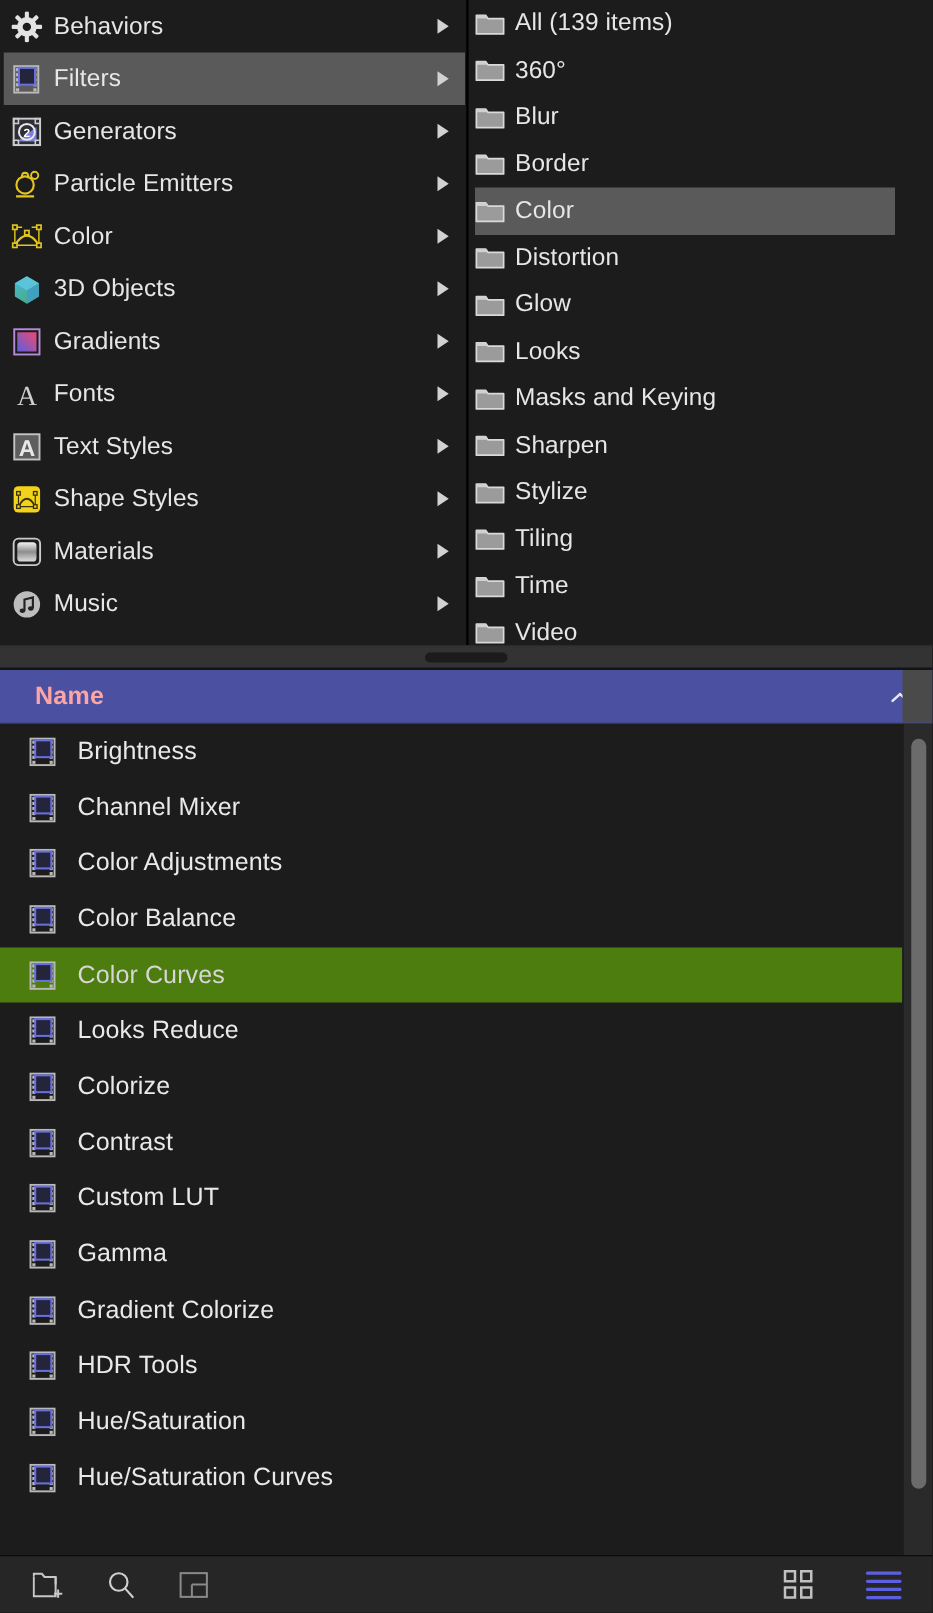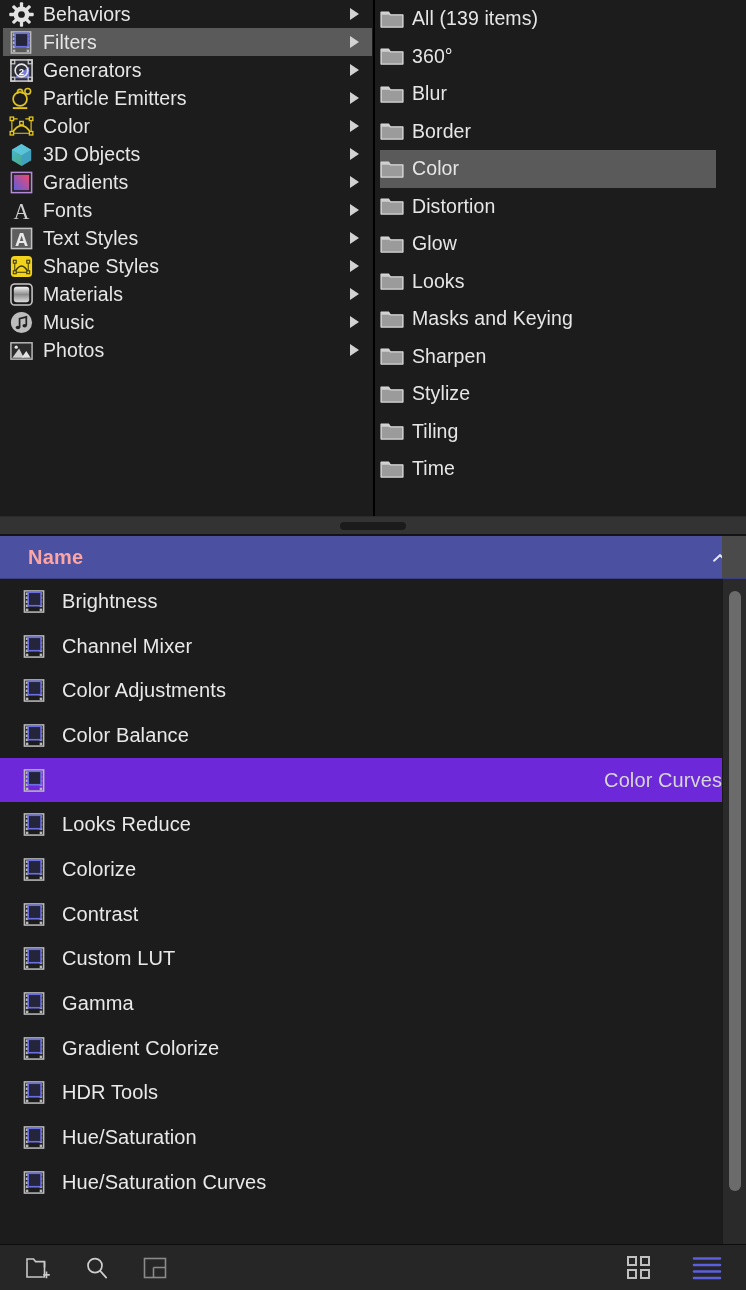--- a/index.html
+++ b/index.html
@@ -41,21 +41,21 @@
 
   .col-right {
     flex: 1 1 auto;
     background: #1c1c1c;
     overflow: hidden;
     position: relative;
   }
 
   
   .cat-row {
-    height: 28px;
+    height: 42px;
     display: flex;
     align-items: center;
     padding: 0 10px 0 8px;
     position: relative;
   }
   .cat-row.selected .cat-hl { display: block; }
   .cat-hl {
     display: none;
     position: absolute;
     left: 3px; right: 1px; top: 0; bottom: 0;
@@ -192,21 +192,21 @@
     left: 0; top: 0; right: 24px; bottom: 0;
     overflow: hidden;
   }
   .file-row {
     height: 44.7px;
     display: flex;
     align-items: center;
     padding-left: 21px;
     position: relative;
   }
-  .file-row.selected { background: #6d28d9; justify-content: space-between; }
+  .file-row.selected { background: #4d7c0f; }
   .file-icon {
     width: 26px; height: 26px;
     flex: 0 0 26px;
     margin-right: 15px;
     display: flex; align-items: center; justify-content: center;
   }
   .file-label {
     color: #e9e9e9;
     font-size: 20px;
     letter-spacing: 0.1px;
@@ -567,20 +567,29 @@
         </div>
         <div class="fld-row">
           <span class="fld-icon">
             <svg viewBox="0 0 26 21" width="24" height="20">
               <path d="M1.2 3.2 L9.2 3.2 L11.2 6 L24.8 6 L24.8 19.3 L1.2 19.3 Z" fill="#9b9b9b" stroke="#d9d9d9" stroke-width="1.5" stroke-linejoin="round"></path>
               <path d="M1.2 3.2 L9.2 3.2 L11.2 6 L1.2 6 Z" fill="#d0d0d0"></path>
             </svg>
           </span>
           <span class="fld-label">Time</span>
         </div>
+        <div class="fld-row">
+          <span class="fld-icon">
+            <svg viewBox="0 0 26 21" width="24" height="20">
+              <path d="M1.2 3.2 L9.2 3.2 L11.2 6 L24.8 6 L24.8 19.3 L1.2 19.3 Z" fill="#9b9b9b" stroke="#d9d9d9" stroke-width="1.5" stroke-linejoin="round"></path>
+              <path d="M1.2 3.2 L9.2 3.2 L11.2 6 L1.2 6 Z" fill="#d0d0d0"></path>
+            </svg>
+          </span>
+          <span class="fld-label">Video</span>
+        </div>
       </div>
 
   </div>
 
   <div class="divider">
     <div class="grip"></div>
   </div>
 
   <div class="list-header">
     <span class="title">Name</span>

